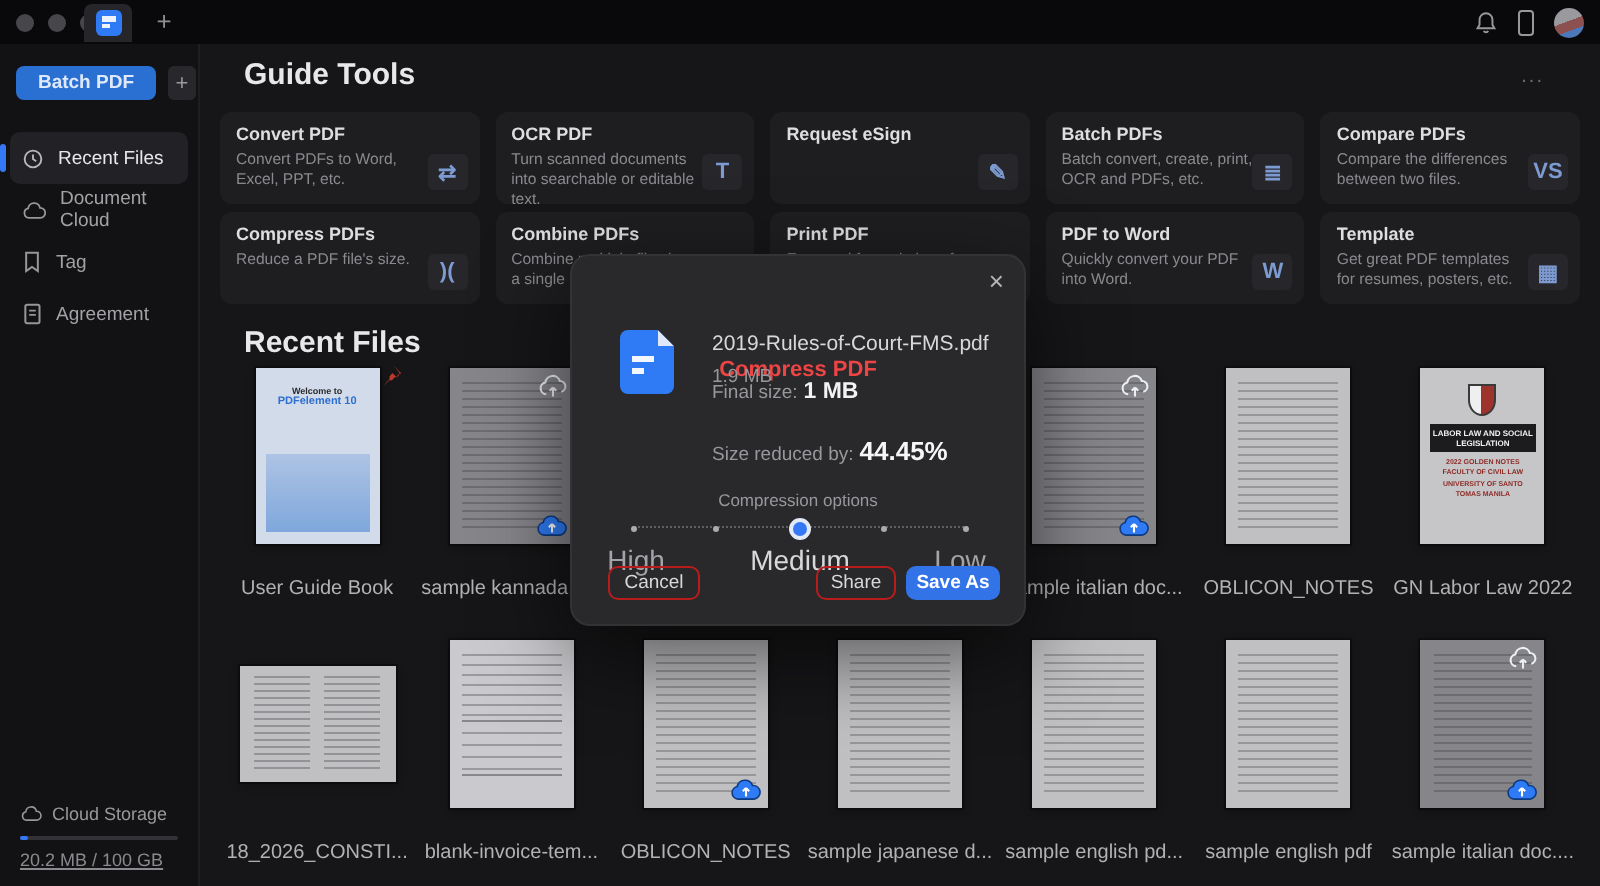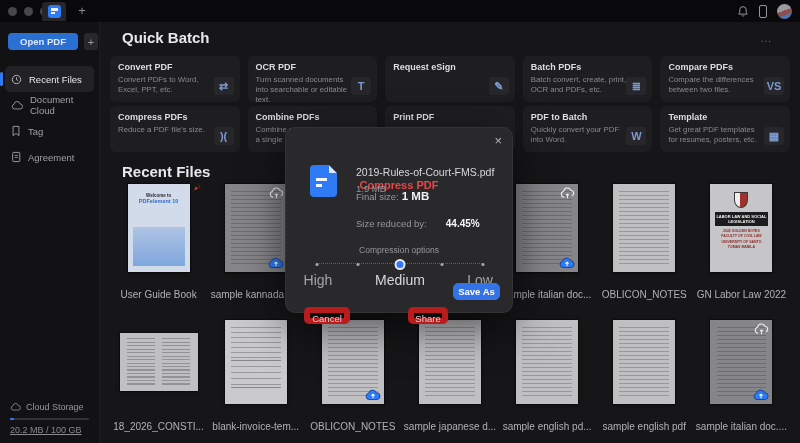--- a/index.html
+++ b/index.html
@@ -97,31 +97,31 @@
   .file-icon { position:absolute; left:24px; top:37px; width:27px; height:32px; background:#2f7bf5; border-radius:4px; }
   .file-icon .cut { position:absolute; top:-0.5px; right:-0.5px; width:0; height:0; border-top:9px solid #29292c; border-left:9px solid transparent; }
   .file-icon .fold { position:absolute; top:0; right:0; width:0; height:0; border-bottom:8px solid #dfe8f8; border-right:8px solid transparent; }
   .file-icon .fb1 { position:absolute; left:6px; top:13px; width:11px; height:3px; background:#f2f6fd; }
   .file-icon .fb2 { position:absolute; left:6px; top:18.5px; width:6px; height:3px; background:#f2f6fd; }
   .m-filename { position:absolute; left:70px; top:38px; font-size:10.5px; color:#d8d8da; }
   .m-filesize { position:absolute; left:70px; top:55px; font-size:9.5px; color:#98989c; }
   .m-final { position:absolute; left:70px; top:62px; font-size:9.5px; color:#98989c; }
   .m-final b { font-size:11.5px; color:#f2f2f4; margin-left:3px; }
   .m-reduced { position:absolute; left:70px; top:90px; font-size:9.5px; color:#98989c; }
-  .m-reduced b { font-size:10px; color:#f6f6f8; margin-left:19px; }
+  .m-reduced b { font-size:13px; color:#f6f6f8; margin-left:3px; }
   .m-options { position:absolute; top:117px; left:0; right:0; text-align:center; font-size:8.5px; color:#98989c; }
   .slider { position:absolute; left:30px; right:28px; top:130px; height:24px; }
   .track { position:absolute; left:0; right:0; top:5px; border-top:1px dotted #5f5f64; }
   .tick { position:absolute; top:4.5px; width:3px; height:3px; border-radius:50%; background:#ababaf; transform:translateX(-50%); }
   .tick:nth-child(2){left:1px;} .tick:nth-child(3){left:25%;} .tick:nth-child(4){left:50%;} .tick:nth-child(5){left:75%;} .tick:nth-child(6){left:calc(100% - 1px);}
   .handle { position:absolute; top:0.5px; left:50%; width:11px; height:11px; border-radius:50%; background:#3478f6; border:2px solid #e3eaf7; transform:translateX(-50%); cursor:grab; }
   .sl-label { position:absolute; top:14px; font-size:14px; color:#a4a4a8; transform:translateX(-50%); }
   .sl-label.hi { left:2px; } .sl-label.md { left:50%; color:#d8d8db; } .sl-label.lo { left:calc(100% - 4px); }
   .m-btn { position:absolute; top:155px; height:17px; border-radius:5px; font-size:9.5px; font-family:"Liberation Sans",sans-serif; cursor:pointer; }
-  .btn-ghost { background:transparent; border:6px solid #b91c1c; color:#d8d8da;margin-top:24px; }
+  .btn-ghost { background:transparent; border:1px solid #b91c1c; color:#d8d8da; }
   .btn-cancel { left:18px; width:46px; }
   .btn-share { left:122px; width:40px; }
   .btn-save { left:167px; width:47px; background:#3273e8; border:1px solid #3273e8; color:#fff; font-weight:700; }
 
   svg { display:block; }
 </style>
 </head>
 <body>
 
 <div class="app">
@@ -145,21 +145,21 @@
             <path d="M8 2a4.3 4.3 0 0 0-4.3 4.3v3.4L2.4 12h11.2l-1.3-2.3V6.3A4.3 4.3 0 0 0 8 2z" fill="none" stroke="#98989c" stroke-width="1.3"></path>
             <path d="M6.6 13.8a1.5 1.5 0 0 0 2.8 0" fill="none" stroke="#98989c" stroke-width="1.3"></path>
           </svg>
       </span>
       <span class="device-icon"></span>
       <span class="avatar"></span>
     </div>
   </header>
 
   <aside class="sidebar">
-    <button class="open-pdf">Open PDF</button>
+    <button class="open-pdf">Batch PDF</button>
     <button class="add-btn">+</button>
     <nav class="nav">
       <div class="nav-item active">
         <svg width="11" height="11" viewBox="0 0 14 14">
             <circle cx="7" cy="7" r="5.3" fill="none" stroke="#b8b8bc" stroke-width="1.2"></circle>
             <path d="M7 4.2V7l2 1.4" fill="none" stroke="#b8b8bc" stroke-width="1.2"></path>
           </svg>
         <span>Recent Files</span>
       </div>
       <div class="nav-item">
@@ -190,21 +190,21 @@
         <span>Cloud Storage</span>
       </div>
       <div class="storage-bar">
           <i></i>
         </div>
       <div class="storage-usage">20.2 MB / 100 GB</div>
     </div>
   </aside>
 
   <main class="main">
-    <h1 class="qt-title">Quick Batch</h1>
+    <h1 class="qt-title">Guide Tools</h1>
     <span class="more-dots">...</span>
 
     <div class="cards">
         <div class="card">
     <div class="card-title">Convert PDF</div>
     <div class="card-desc">Convert PDFs to Word, Excel, PPT, etc.</div>
     <span class="card-icon">⇄</span>
   </div>
         <div class="card">
     <div class="card-title">OCR PDF</div>
@@ -234,21 +234,21 @@
     <div class="card-title">Combine PDFs</div>
     <div class="card-desc">Combine multiple files into a single</div>
     <span class="card-icon">⊞</span>
   </div>
         <div class="card">
     <div class="card-title">Print PDF</div>
     <div class="card-desc">Easy and fast printing of</div>
     <span class="card-icon">▤</span>
   </div>
         <div class="card">
-    <div class="card-title">PDF to Batch</div>
+    <div class="card-title">PDF to Word</div>
     <div class="card-desc">Quickly convert your PDF into Word.</div>
     <span class="card-icon">W</span>
   </div>
         <div class="card">
     <div class="card-title">Template</div>
     <div class="card-desc">Get great PDF templates for resumes, posters, etc.</div>
     <span class="card-icon">▦</span>
   </div>
       </div>
 

